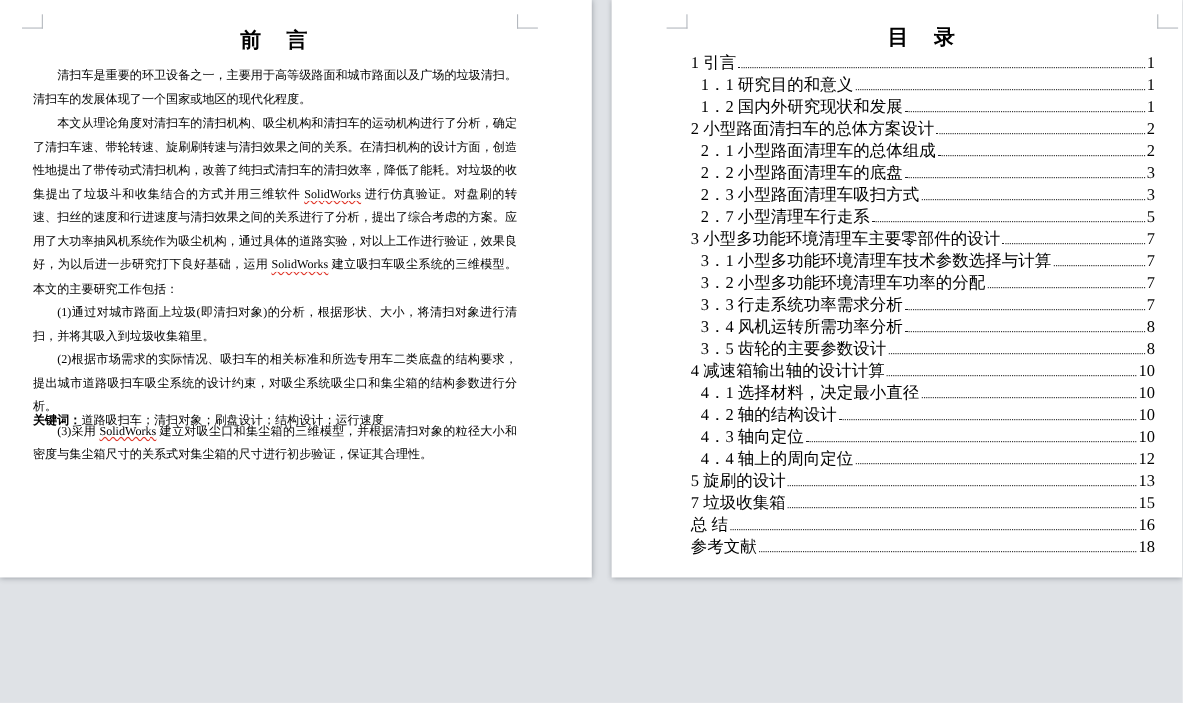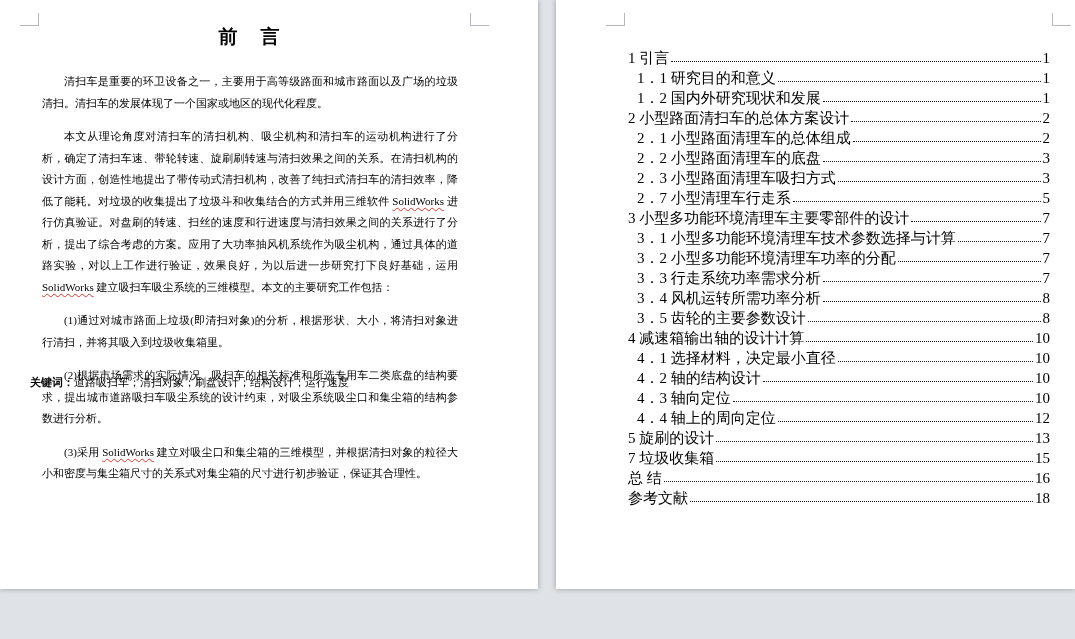--- a/index.html
+++ b/index.html
@@ -11,21 +11,21 @@
   #canvas {
     position: relative;
     width: 1075px;
     height: 639px;
     background: #dfe2e6;
     overflow: hidden;
   }
   .page {
     position: absolute;
     top: 0;
-    height: 589px;
+    height: 525px;
     background: #ffffff;
     box-shadow: 0 0 5px rgba(60,66,76,0.45);
   }
   #page-left  { left: 0;   width: 538px; }
   #page-right { left: 556px; width: 519px; }
 
   
   .crop {
     position: absolute;
     width: 18px;
@@ -52,21 +52,21 @@
   #preface-body {
     position: absolute;
     top: 59px;
     left: 30px;
     width: 440px;
     font-size: 11px;
     line-height: 21.5px;
     text-align: justify;
   }
   #preface-body p {
-    margin: 12px;
+    margin: 0;
     text-indent: 22px;
   }
   .spell {
     text-decoration: underline;
     text-decoration-style: wavy;
     text-decoration-color: #e0362a;
     text-decoration-thickness: 1px;
     text-underline-offset: 2px;
   }
   #keywords-line {
@@ -127,20 +127,21 @@
 
     <div id="keywords-line">
       <span class="kw-label">关键词：</span><span>道路吸扫车；清扫对象；刷盘设计；结构设计；运行速度</span>
     </div>
   </div>
 
   <div class="page" id="page-right">
     <div class="crop tl" style="left:50px"></div>
     <div class="crop tr" style="left:496px"></div>
 
+    <h1 class="doc-title" id="toc-title">目　录</h1>
 
     <div id="toc-list">
         <div class="toc-row">
           <span class="toc-label">1 引言</span>
           <span class="toc-leader"></span>
           <span class="toc-page">1</span>
         </div>
         <div class="toc-row lvl2">
           <span class="toc-label">1．1 研究目的和意义</span>
           <span class="toc-leader"></span>

